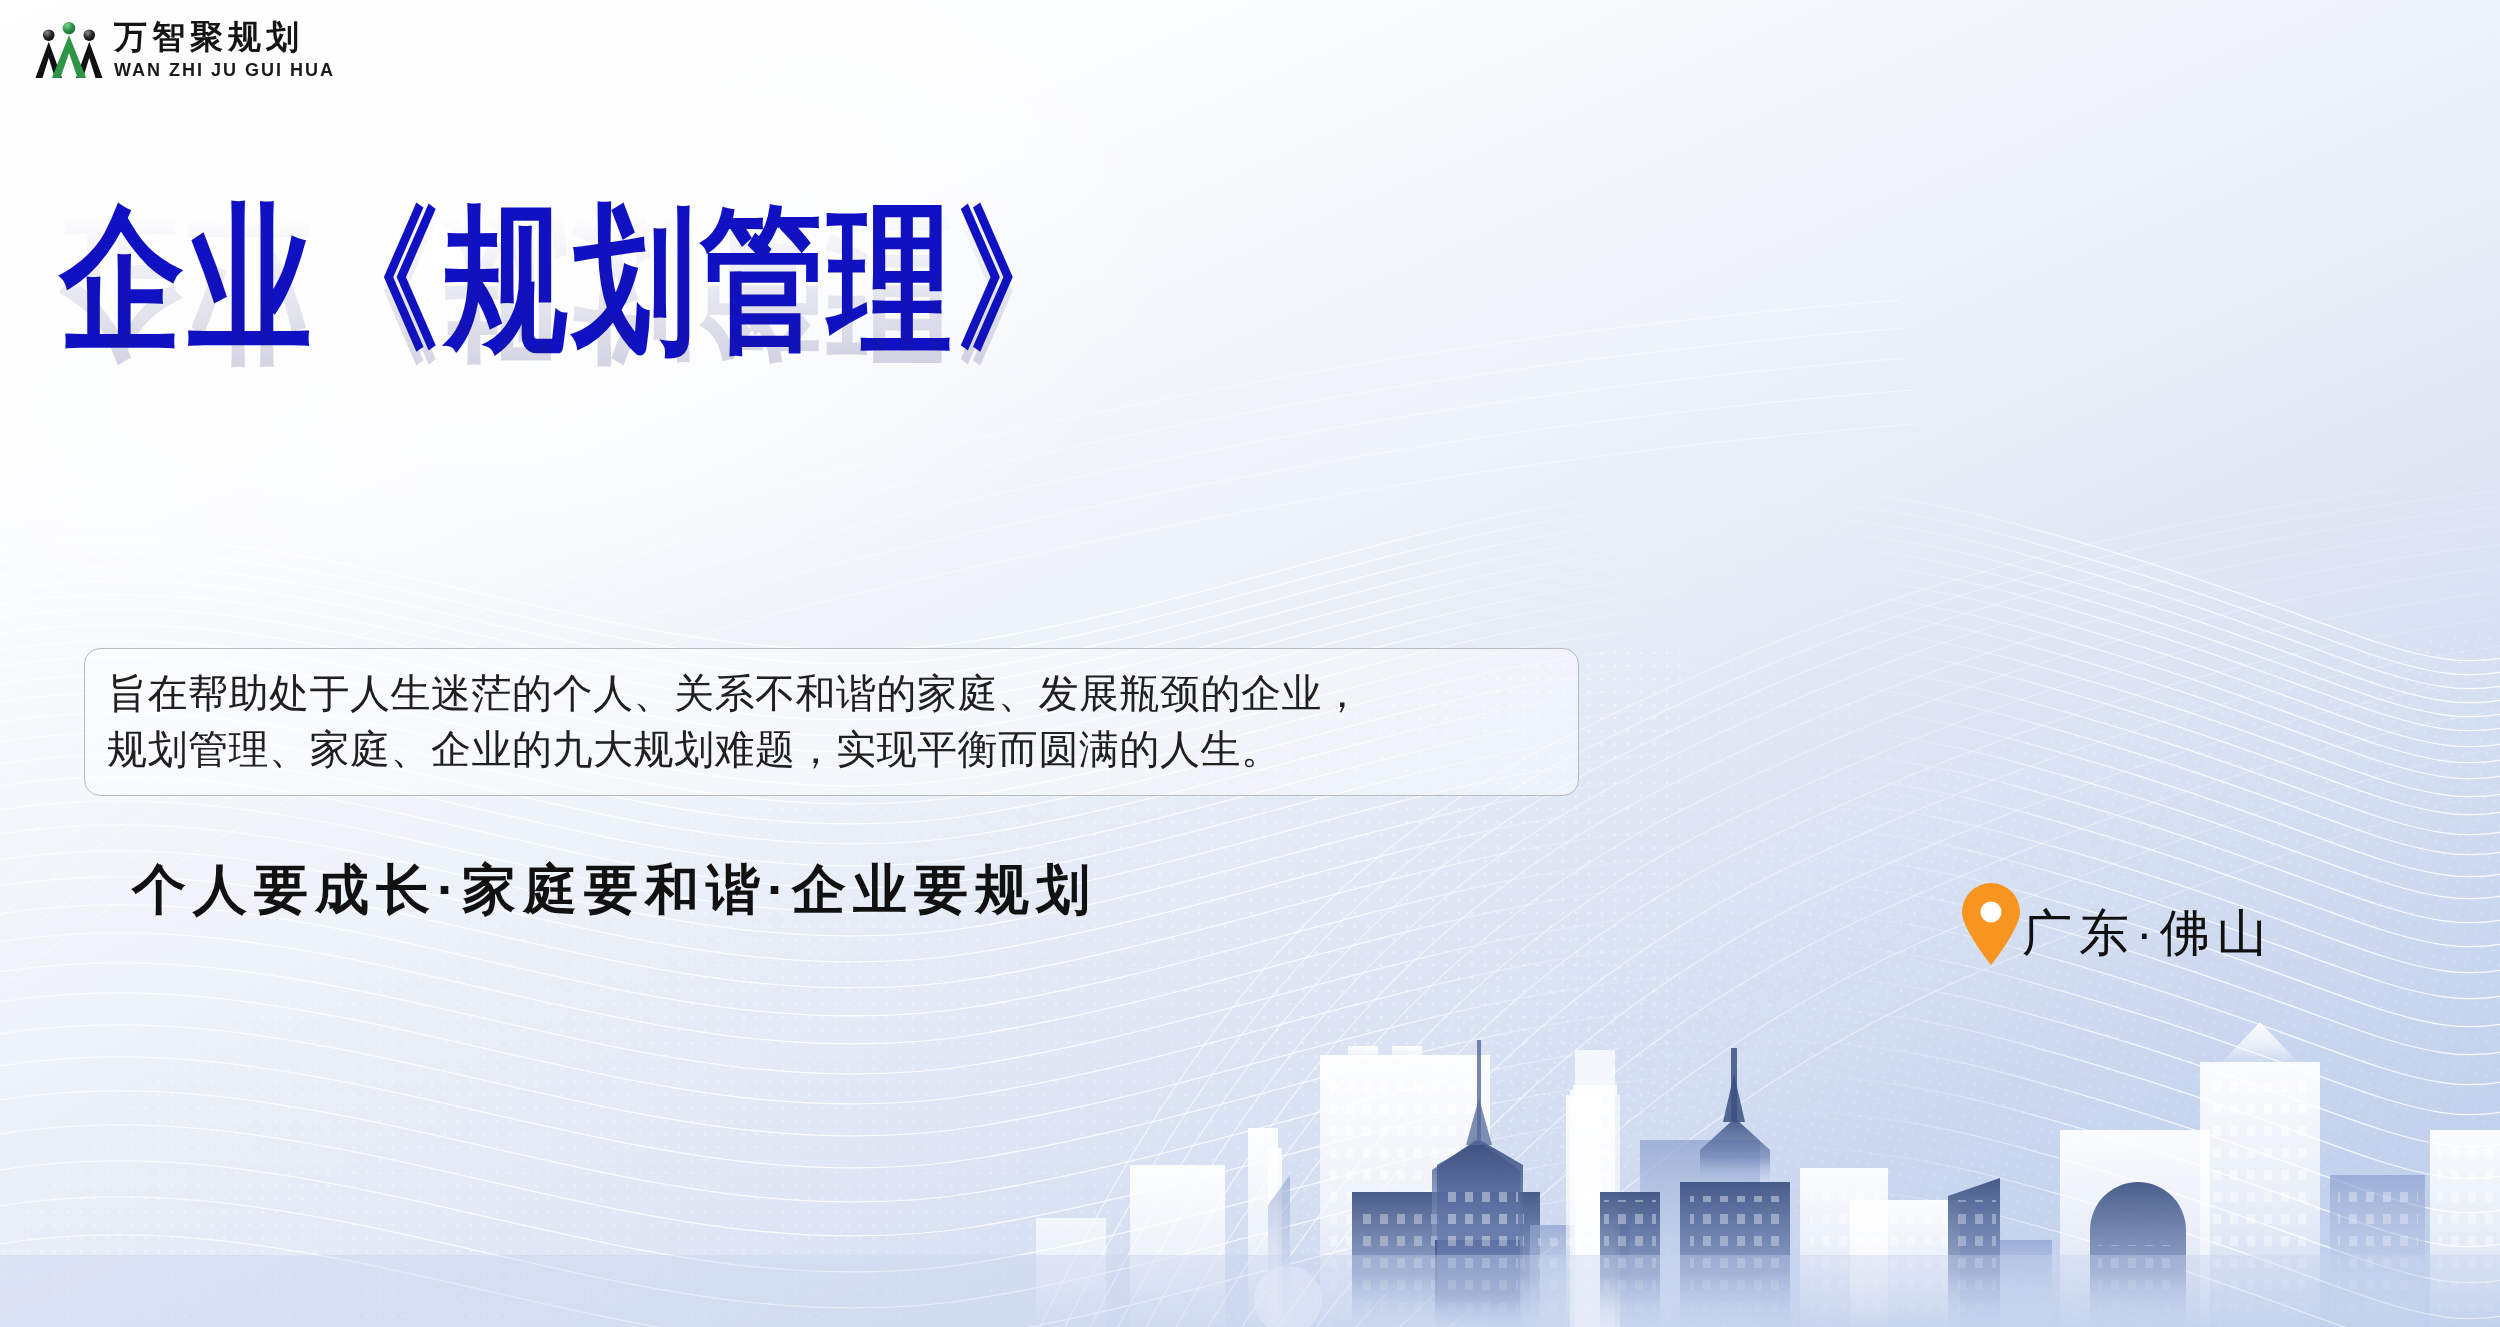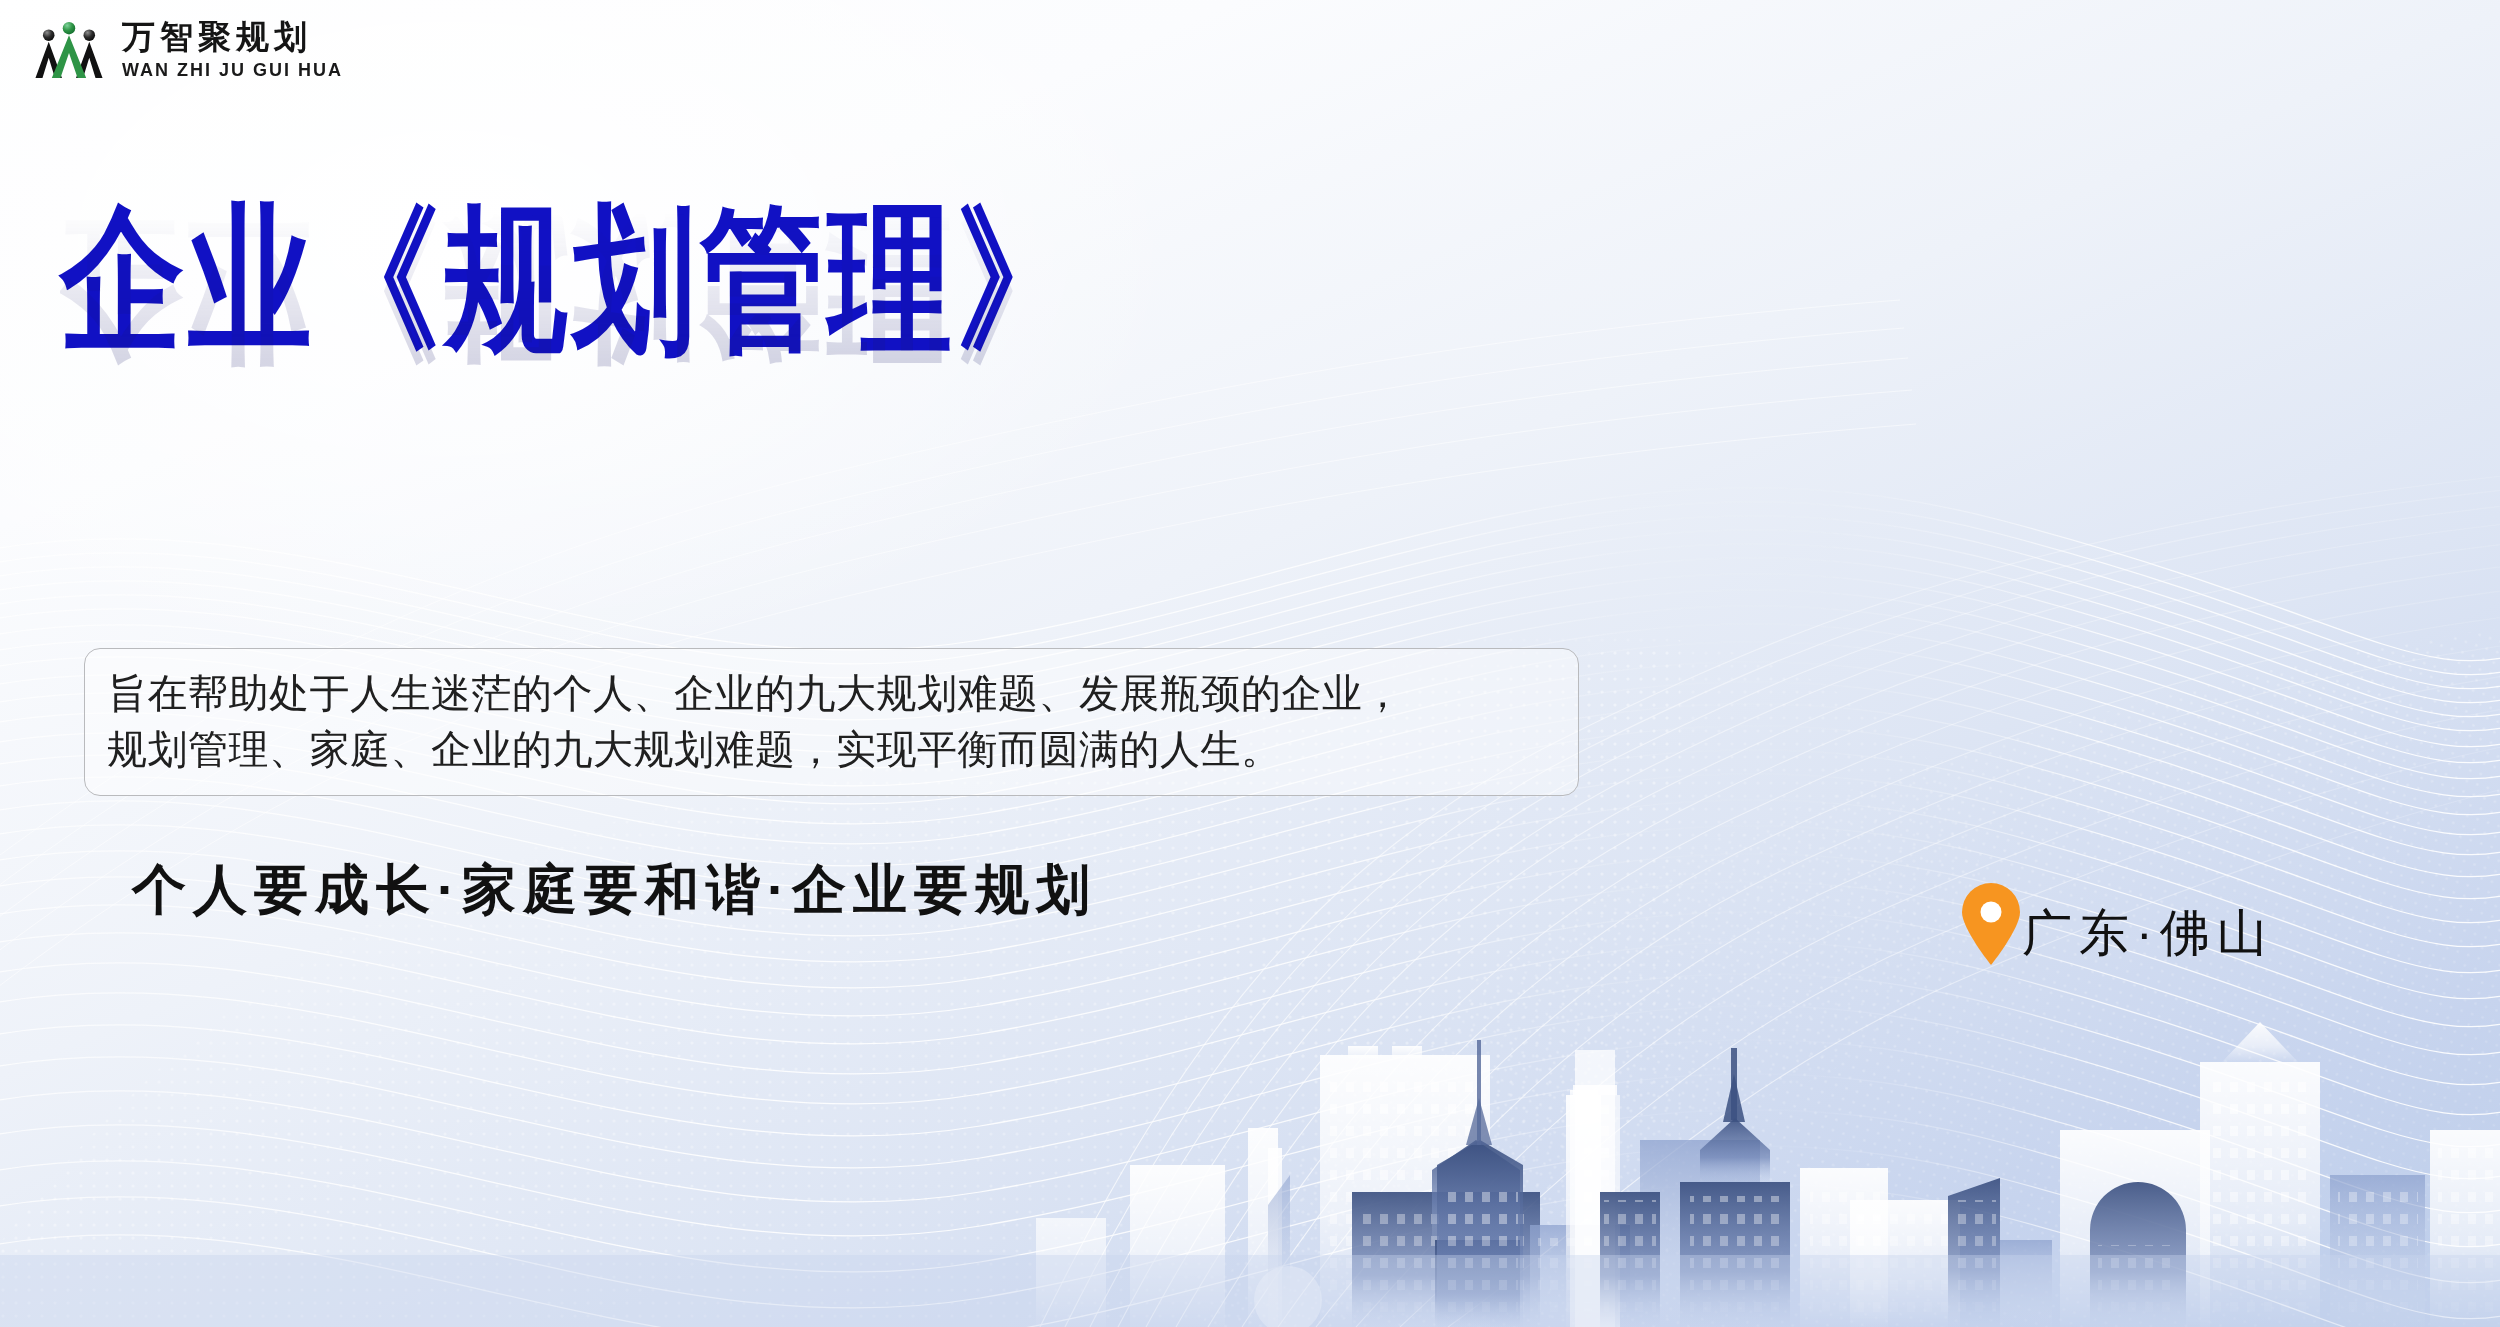--- a/index.html
+++ b/index.html
@@ -17,21 +17,21 @@
 
   
   .bg-layer{position:absolute;inset:0;pointer-events:none;}
   .bg-waves{opacity:.95;}
   .bg-dots{opacity:.55;}
   .bg-skyline{bottom:0;}
 
   
   .logo-block{
     position:absolute;left:30px;top:14px;
-    display:flex;align-items:center;gap:14px;
+    display:flex;align-items:center;gap:6px;
     z-index:12;
   }
   .logo-mark{width:78px;height:72px;display:block;}
   .logo-text{display:flex;flex-direction:column;line-height:1;}
   .logo-cn{
     font-family:"Liberation Serif","DejaVu Serif",serif;
     font-size:33px;font-weight:700;color:#151515;letter-spacing:5px;
     margin-bottom:7px;
   }
   .logo-en{
@@ -342,21 +342,21 @@
       <div class="logo-en">WAN ZHI JU GUI HUA</div>
     </div>
   </div>
 
   <div class="title-wrap">
     <div class="title-main">企业《规划管理》</div>
     <div class="title-reflect">企业《规划管理》</div>
   </div>
 
   <div class="desc-box">
-    <div class="desc-line">旨在帮助处于人生迷茫的个人、企业的九大规划难题、发展瓶颈的企业，</div>
+    <div class="desc-line">旨在帮助处于人生迷茫的个人、关系不和谐的家庭、发展瓶颈的企业，</div>
     <div class="desc-line">规划管理、家庭、企业的九大规划难题，实现平衡而圆满的人生。</div>
   </div>
 
   <div class="slogan">个人要成长·家庭要和谐·企业要规划</div>
 
 
   <div class="location-badge">
     <svg class="pin-icon" viewBox="0 0 62 82" xmlns="http://www.w3.org/2000/svg">
       <path d="M31 82 C31 82 60 46 60 29 A29 29 0 0 0 2 29 C2 46 31 82 31 82 Z" fill="#F79520"></path>
       <circle cx="31" cy="29" r="10.5" fill="#ffffff"></circle>

